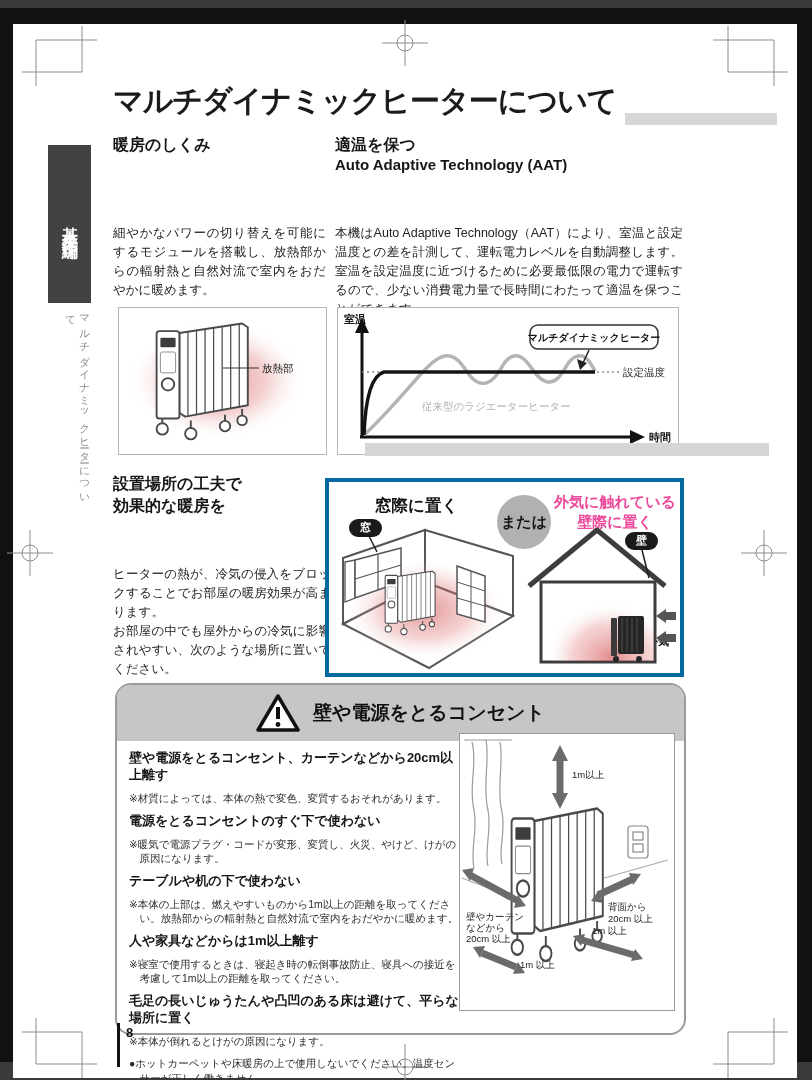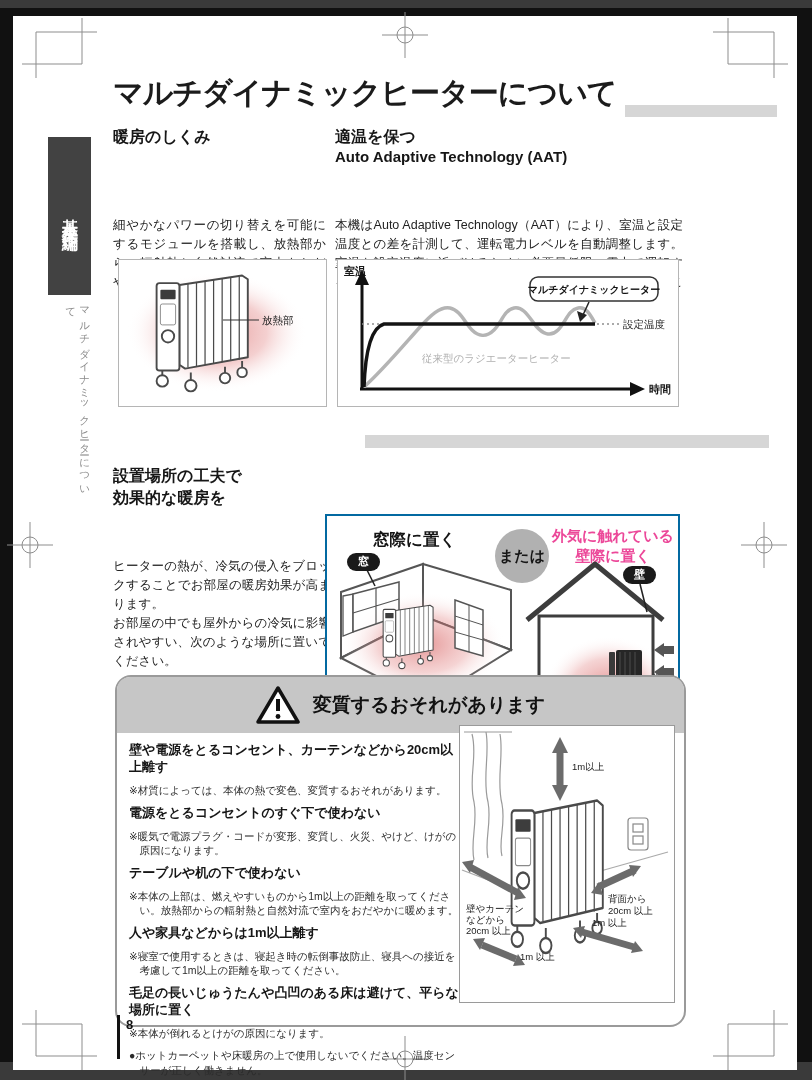--- a/index.html
+++ b/index.html
@@ -1,47 +1,47 @@
 <!DOCTYPE html>
 <html><head>
 <meta charset="utf-8">
 <style>
   html,body{margin:0;padding:0;}
   body{background:#111;font-family:"Liberation Sans","DejaVu Sans",sans-serif;}
   .stage{position:relative;width:812px;height:1080px;background:#111;overflow:hidden;}
   .strip{position:absolute;left:0;width:812px;background:#3a3a3a;}
   .strip.top{top:0;height:8px;}
   .strip.bottom{top:1062px;height:18px;}
-  .page{position:absolute;left:13px;top:16px;width:784px;height:1054px;background:#fff;}
+  .page{position:absolute;left:13px;top:24px;width:784px;height:1054px;background:#fff;}
   .abs{position:absolute;}
   .mark{position:absolute;pointer-events:none;}
   .mark svg{display:block;}
 
   .page-title{left:100px;top:57px;font-size:30px;font-weight:bold;color:#1b1b1b;letter-spacing:-1px;white-space:nowrap;}
   .band{background:#d6d6d6;}
   .title-band{left:612px;top:89px;width:152px;height:12px;}
 
   .sidebar-tab{left:35px;top:121px;width:43px;height:158px;background:#424242;display:flex;align-items:center;justify-content:center;}
   .sidebar-tab span{writing-mode:vertical-rl;color:#fff;font-size:16px;font-weight:bold;letter-spacing:4px;}
   .sidebar-caption{left:51px;top:284px;height:200px;writing-mode:vertical-rl;font-size:10.5px;color:#8a8a8a;letter-spacing:1.5px;}
 
   .h3{font-size:16px;font-weight:bold;color:#161616;white-space:nowrap;}
   .h3b{font-size:15px;font-weight:bold;color:#161616;white-space:nowrap;}
   .body-text{font-size:12.5px;line-height:19px;color:#222;text-align:justify;margin-top:43px;}
 
-  .figure{border:1px solid #b5b5b5;background:#fff;}
+  .figure{border:1px solid #b5b5b5;background:#fff;margin-top:40px;}
   .heater-figure{left:105px;top:243px;width:207px;height:146px;}
   .chart-figure{left:324px;top:243px;width:340px;height:146px;}
 
   .big-heading{left:100px;top:394px;font-size:30px;font-weight:bold;color:#161616;letter-spacing:-1px;white-space:nowrap;}
   .big-band{left:352px;top:419px;width:404px;height:13px;}
   .sub-heading{left:100px;top:449px;font-size:16px;font-weight:bold;line-height:22px;color:#161616;}
   .use-body{left:100px;top:498px;width:218px;}
 
-  .room-figure{left:312px;top:454px;width:351px;height:191px;border:2px solid #0369a1;border-radius:0;background:#fff;margin-top:44px;}
+  .room-figure{left:312px;top:454px;width:351px;height:191px;border:4px solid #0369a1;border-radius:0;background:#fff;}
   .room-title-left{left:46px;top:13px;font-size:16.5px;font-weight:bold;color:#141414;white-space:nowrap;}
   .or-circle{left:168px;top:13px;width:54px;height:54px;border-radius:50%;background:#b1b1b1;display:flex;align-items:center;justify-content:center;font-size:15px;font-weight:bold;color:#161616;}
   .room-title-right{left:222px;top:10px;width:128px;text-align:center;font-size:15px;font-weight:bold;line-height:20px;color:#ec4899;}
   .pill{position:absolute;background:#1a1a1a;color:#fff;font-size:11px;font-weight:bold;padding:1px 11px 2px;border-radius:10px;z-index:3;}
   .pill-window{left:20px;top:37px;}
   .pill-wall{left:296px;top:50px;}
   .outside-label{left:318px;top:152px;font-size:11px;color:#222;font-weight:bold;}
 
   .caution-box{left:102px;top:659px;width:567px;height:348px;border:2px solid #9a9a9a;border-radius:16px;background:#fff;}
   .caution-header{position:absolute;left:0;top:0;width:100%;height:56px;background:#c6c6c6;border-radius:13px 13px 0 0;display:flex;align-items:center;justify-content:center;gap:13px;}
@@ -256,21 +256,21 @@
       </svg>
     </div>
 
     <div class="abs caution-box">
       <div class="caution-header">
         <svg width="44" height="40" viewBox="0 0 44 40">
           <path d="M22 3 L42 37 H2 Z" fill="#fff" stroke="#111" stroke-width="3.5" stroke-linejoin="round"></path>
           <line x1="22" y1="14" x2="22" y2="26" stroke="#111" stroke-width="4"></line>
           <circle cx="22" cy="31.5" r="2.4" fill="#111"></circle>
         </svg>
-        <span class="caution-title">変質するおそれがあります</span>
+        <span class="caution-title">壁や電源をとるコンセント</span>
       </div>
 
       <div class="caution-col">
         <div class="c-head first">壁や電源をとるコンセント、カーテンなどから20cm以上離す</div>
         <div class="c-note">※材質によっては、本体の熱で変色、変質するおそれがあります。</div>
         <div class="c-head">電源をとるコンセントのすぐ下で使わない</div>
         <div class="c-note">※暖気で電源プラグ・コードが変形、変質し、火災、やけど、けがの原因になります。</div>
         <div class="c-head">テーブルや机の下で使わない</div>
         <div class="c-note">※本体の上部は、燃えやすいものから1m以上の距離を取ってください。放熱部からの輻射熱と自然対流で室内をおだやかに暖めます。</div>
         <div class="c-head">人や家具などからは1m以上離す</div>

